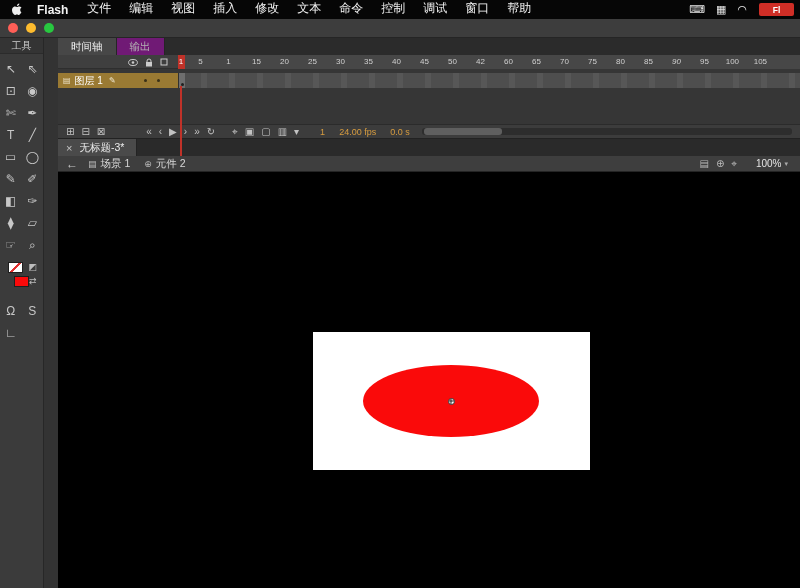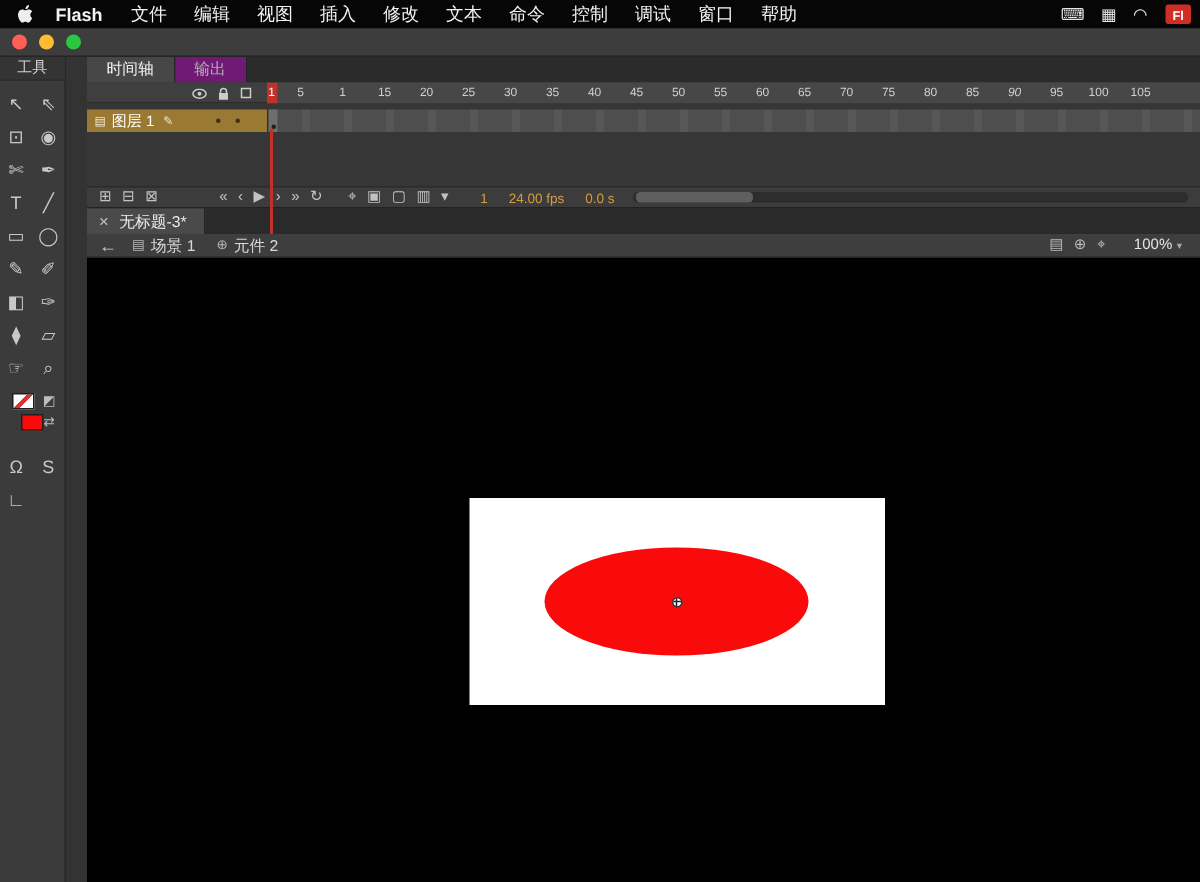--- a/index.html
+++ b/index.html
@@ -13,25 +13,25 @@
   *{box-sizing:border-box; margin:0; padding:0;}
   body{background:#111; font-family:"Liberation Sans","DejaVu Sans",sans-serif;}
   .screen{position:relative; width:800px; height:588px; overflow:hidden; background:#000;}
 
   
   .menubar{position:absolute; left:0; top:0; width:800px; height:19px; background:#060606;
     display:flex; align-items:center; padding:0 6px 0 10px; color:#f2f2f2; font-size:12px;}
   .apple{display:flex; align-items:center; margin:0 4px 0 2px;}
   .appname{font-weight:bold; padding:0 10px;}
   .menu-items{display:flex;}
-  .menu-item{padding:0 9px; line-height:19px; white-space:nowrap;}
+  .menu-item{padding:0 9px; line-height:19px; white-space:nowrap;font-family:Liberation Mono, monospace;}
   .menu-right{margin-left:auto; display:flex; align-items:center; gap:12px;}
   .status-icons{display:flex; align-items:center; gap:11px;}
   .status-icon{font-size:11px; color:#e6e6e6;}
-  .fl-badge{width:17px; height:13px; background:var(--badge-red); border-radius:2px;
+  .fl-badge{width:35px; height:13px; background:var(--badge-red); border-radius:2px;
     color:#fff; font-size:8.5px; font-weight:bold; display:flex; align-items:center; justify-content:center;text-align:right;}
 
   
   .app-window{position:absolute; left:0; top:19px; right:0; bottom:0; background:#333;}
   .titlebar{position:absolute; left:0; top:0; right:0; height:19px; background:#3d3d3d;
     border-bottom:1px solid #252525; display:flex; align-items:center; padding-left:8px; gap:8px;}
   .tl{width:10px; height:10px; border-radius:50%;}
   .tl.red{background:#ff5f57;} .tl.yellow{background:#febc2e;} .tl.green{background:#28c840;}
 
   
@@ -223,21 +223,21 @@
         <span class="ruler-num" style="left: 22.4px;">5</span>
             <span class="ruler-num" style="left: 50.4px;">1</span>
             <span class="ruler-num" style="left: 78.4px;">15</span>
             <span class="ruler-num" style="left: 106.4px;">20</span>
             <span class="ruler-num" style="left: 134.4px;">25</span>
             <span class="ruler-num" style="left: 162.4px;">30</span>
             <span class="ruler-num" style="left: 190.4px;">35</span>
             <span class="ruler-num" style="left: 218.4px;">40</span>
             <span class="ruler-num" style="left: 246.4px;">45</span>
             <span class="ruler-num" style="left: 274.4px;">50</span>
-            <span class="ruler-num" style="left: 302.4px;">55</span>
+            <span class="ruler-num" style="left: 302.4px;">42</span>
             <span class="ruler-num" style="left: 330.4px;">60</span>
             <span class="ruler-num" style="left: 358.4px;">65</span>
             <span class="ruler-num" style="left: 386.4px;">70</span>
             <span class="ruler-num" style="left: 414.4px;">75</span>
             <span class="ruler-num" style="left: 442.4px;">80</span>
             <span class="ruler-num" style="left: 470.4px;">85</span>
             <span class="ruler-num" style="left: 498.4px; font-style: italic;">90</span>
             <span class="ruler-num" style="left: 526.4px;">95</span>
             <span class="ruler-num" style="left: 554.4px;">100</span>
             <span class="ruler-num" style="left: 582.4px;">105</span>

